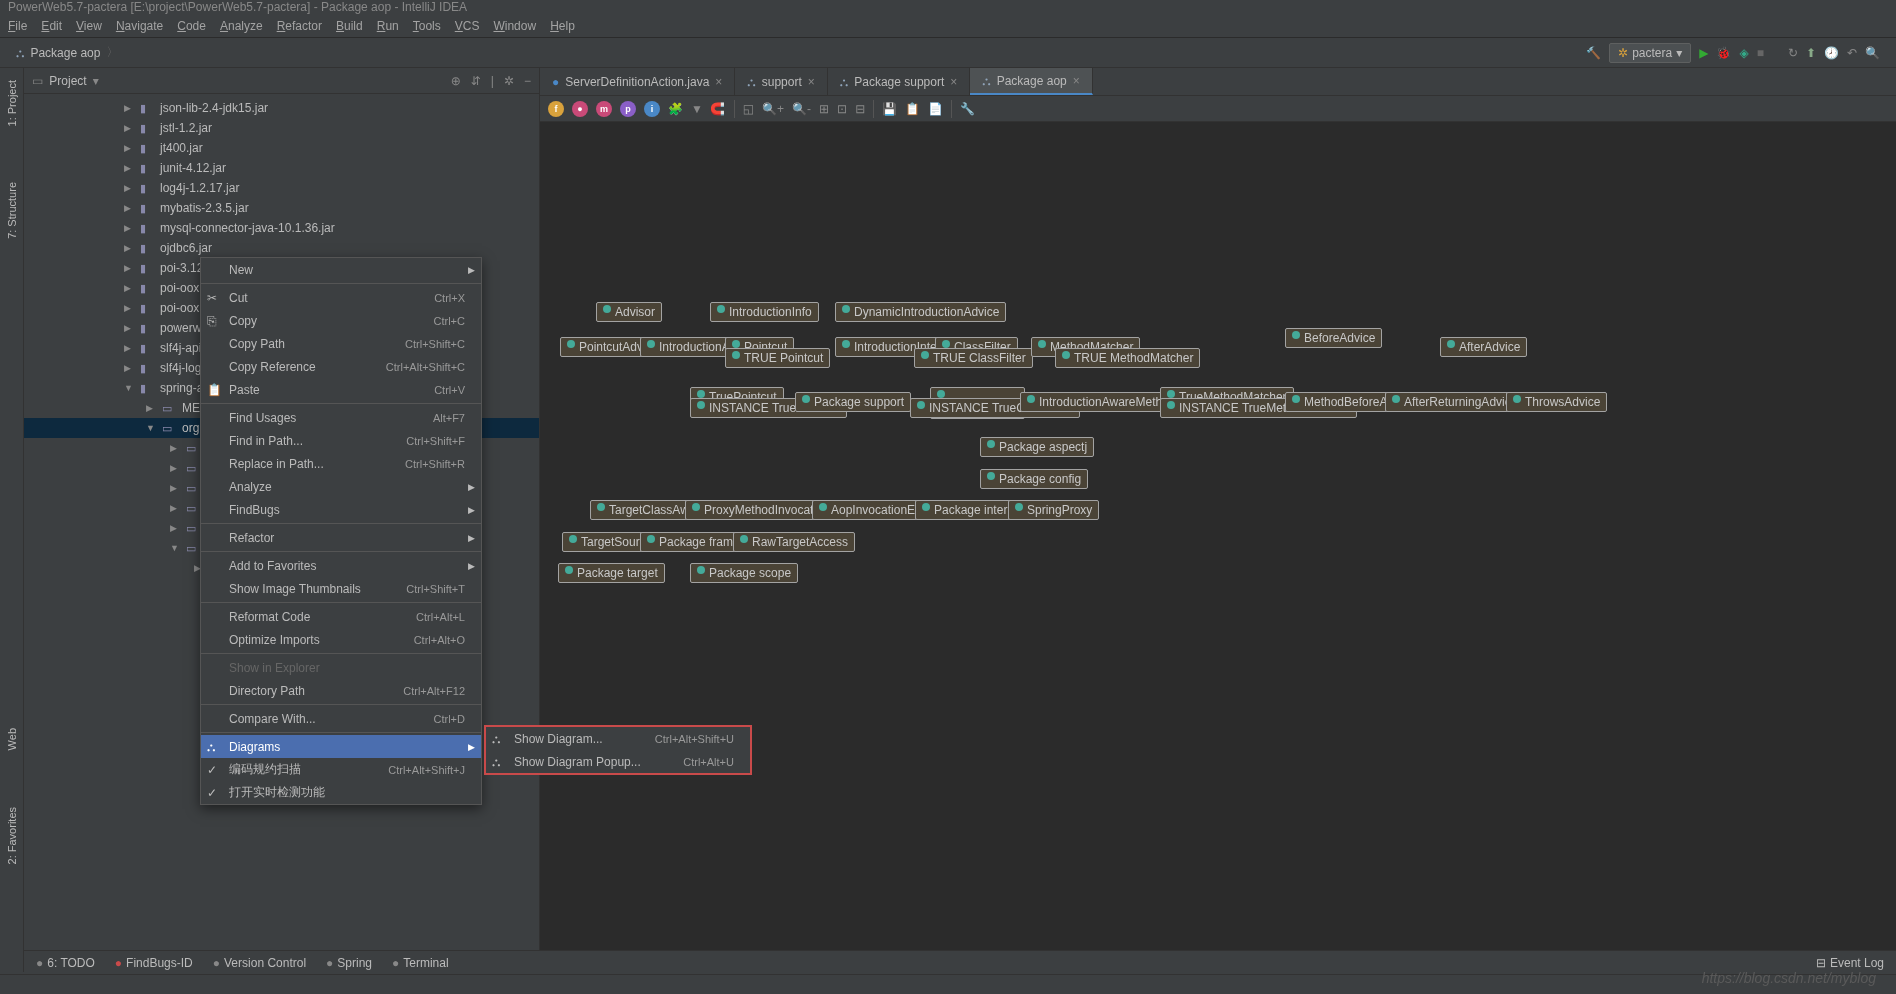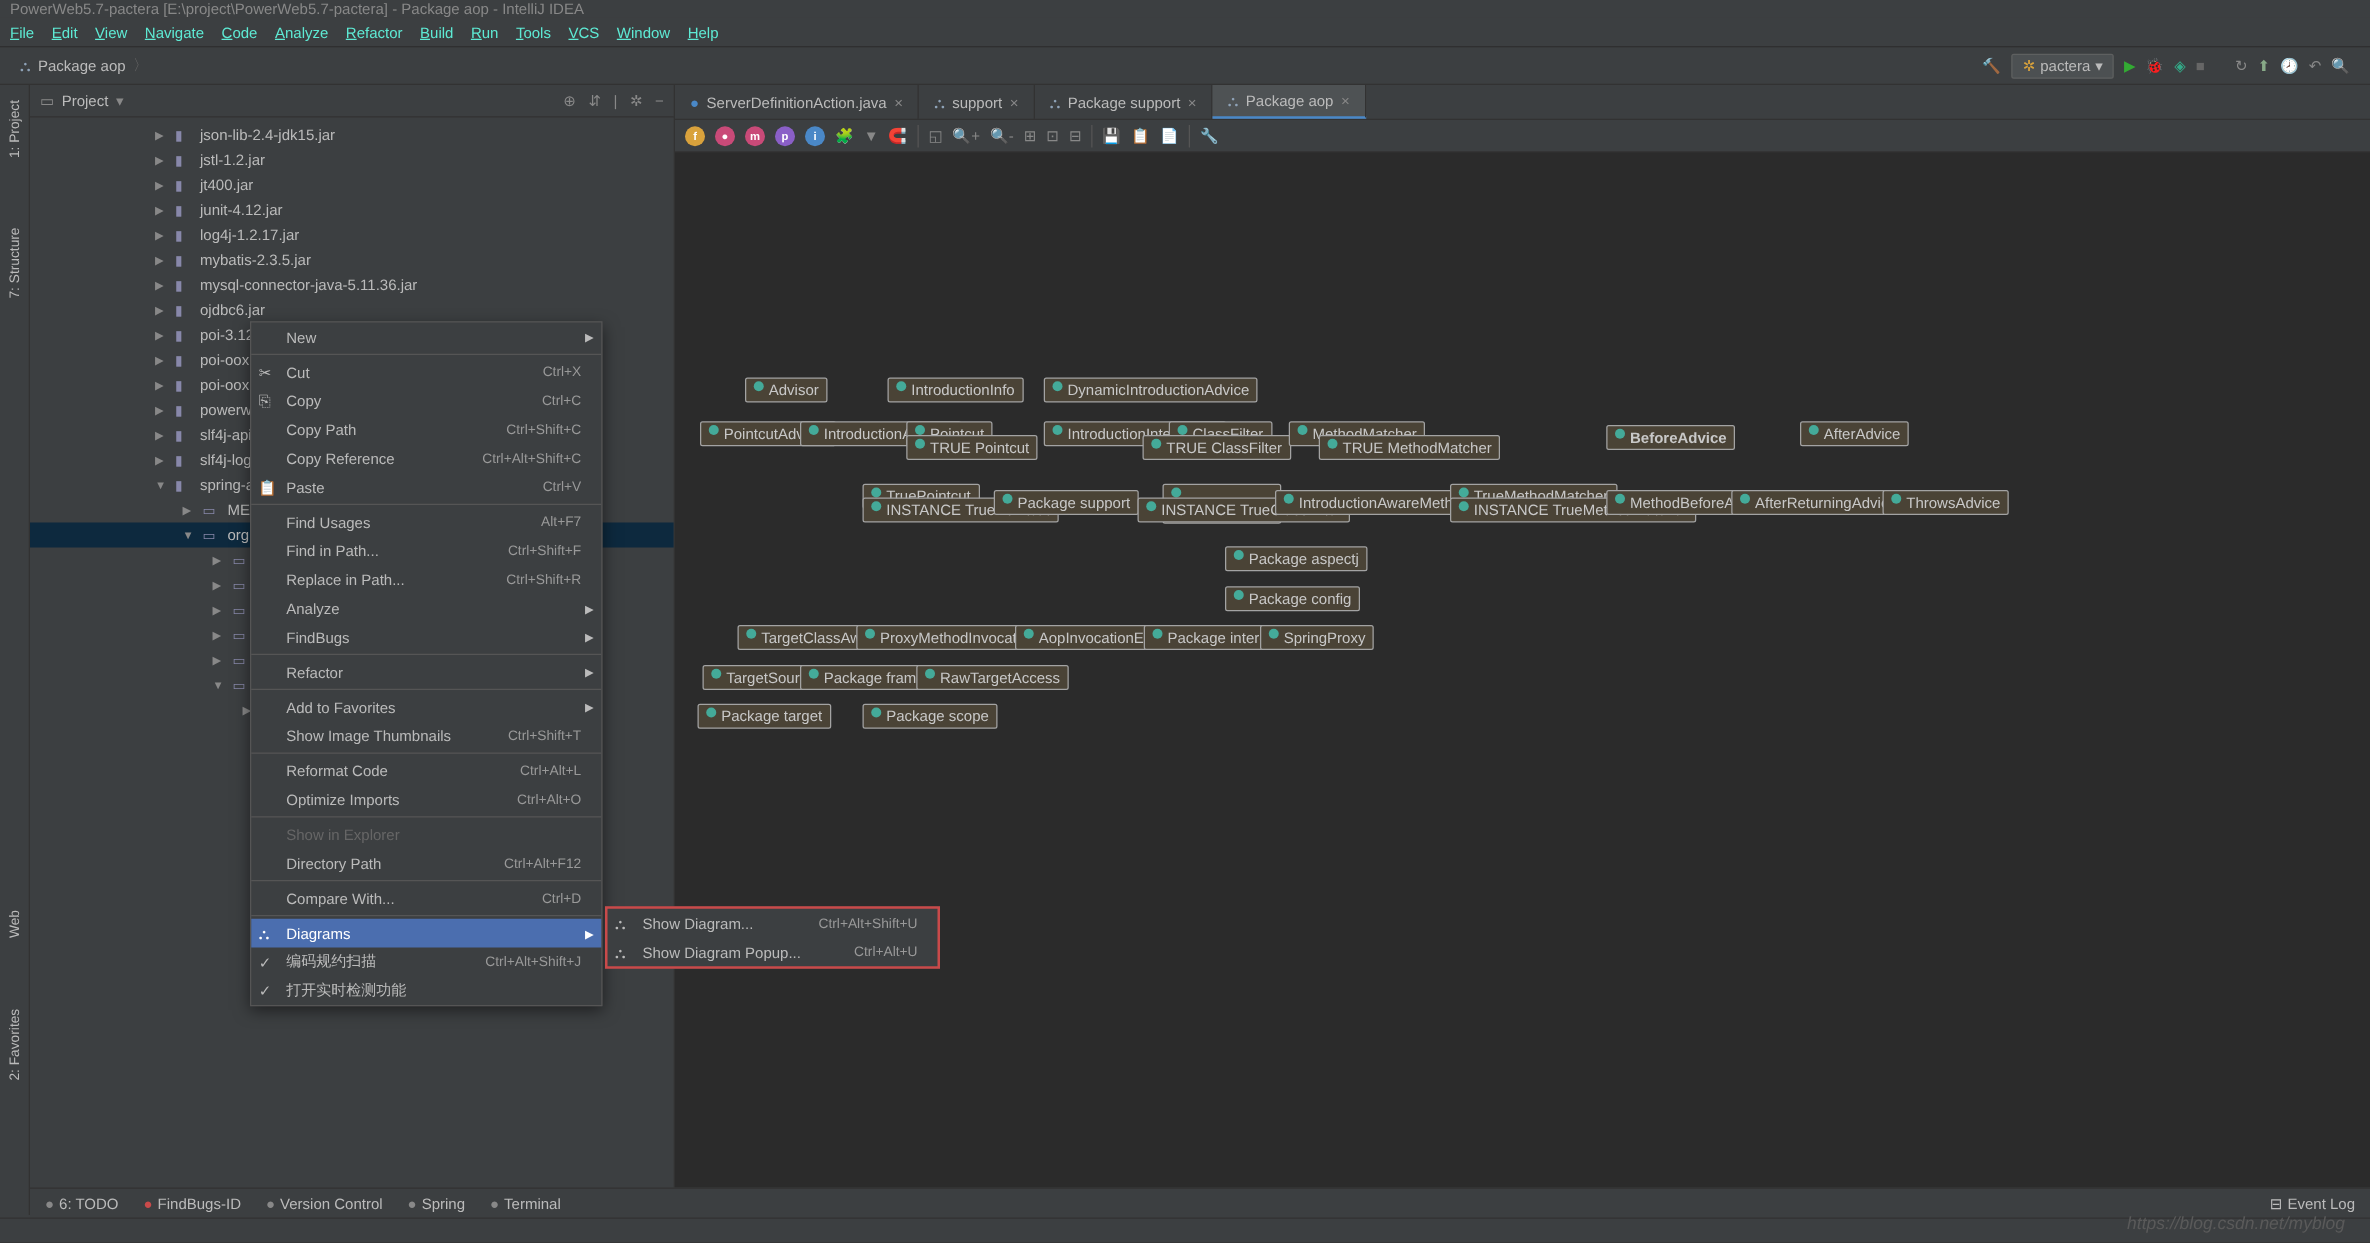--- a/index.html
+++ b/index.html
@@ -1,20 +1,20 @@
 <!DOCTYPE html>
 <html><head>
 <meta charset="utf-8">
 <style>
 * { margin: 0; padding: 0; box-sizing: border-box; font-family: 'Segoe UI', sans-serif; font-size: 12px; }
 body { background: #3c3f41; color: #bbbbbb; width: 1896px; height: 994px; overflow: hidden; position: relative; }
 
 .title-bar { height: 14px; background: #3c3f41; padding: 0 8px; display: flex; align-items: flex-end; color: #888; font-size: 11px; }
 .menu-bar { height: 24px; background: #3c3f41; display: flex; align-items: center; padding: 0 8px; gap: 14px; border-bottom: 1px solid #2b2b2b; }
-.menu-bar span { color: #5eead4; cursor: pointer; }
+.menu-bar span { color: #a3a3a3; cursor: pointer; }
 .menu-bar span u { text-decoration: underline; }
 
 .nav-row { height: 30px; background: #3c3f41; display: flex; align-items: center; padding: 0 16px; justify-content: space-between; border-bottom: 1px solid #323232; }
 .breadcrumb { display: flex; align-items: center; gap: 6px; color: #bbb; }
 .breadcrumb .bc-icon { color: #8fa3b8; }
 .toolbar-right { display: flex; align-items: center; gap: 8px; }
 
 .main-area { display: flex; height: calc(100% - 90px); }
 .sidebar-left { width: 24px; background: #3c3f41; border-right: 1px solid #323232; display: flex; flex-direction: column; align-items: center; padding-top: 4px; gap: 40px; }
 .sidebar-left .vtab { writing-mode: vertical-rl; transform: rotate(180deg); color: #bbb; font-size: 11px; padding: 8px 2px; cursor: pointer; }
@@ -163,21 +163,21 @@
           <span class="name">log4j-1.2.17.jar</span>
         </div>
         <div class="tree-row d0">
           <span class="arrow">▶</span>
           <span class="ficon">▮</span>
           <span class="name">mybatis-2.3.5.jar</span>
         </div>
         <div class="tree-row d0">
           <span class="arrow">▶</span>
           <span class="ficon">▮</span>
-          <span class="name">mysql-connector-java-5.11.36.jar</span>
+          <span class="name">mysql-connector-java-10.1.36.jar</span>
         </div>
         <div class="tree-row d0">
           <span class="arrow">▶</span>
           <span class="ficon">▮</span>
           <span class="name">ojdbc6.jar</span>
         </div>
         <div class="tree-row d0">
           <span class="arrow">▶</span>
           <span class="ficon">▮</span>
           <span class="name">poi-3.12.j</span>
@@ -348,21 +348,21 @@
           <span>TRUE   ClassFilter</span>
         </div>
         <div class="dnode" style="left: 491px; top: 215px;">
           <span class="ni" style="background:#4a9"></span>
           <span>MethodMatcher</span>
         </div>
         <div class="dnode" style="left: 515px; top: 226px;">
           <span class="ni" style="background:#4a9"></span>
           <span>TRUE   MethodMatcher</span>
         </div>
-        <div class="dnode" style="left: 745px; top: 218px; font-weight: bold;">
+        <div class="dnode" style="left: 745px; top: 206px;">
           <span class="ni" style="background:#4a9"></span>
           <span>BeforeAdvice</span>
         </div>
         <div class="dnode" style="left: 900px; top: 215px;">
           <span class="ni" style="background:#4a9"></span>
           <span>AfterAdvice</span>
         </div>
         <div class="dnode" style="left: 150px; top: 265px;">
           <span class="ni" style="background:#4a9"></span>
           <span>TruePointcut</span>

